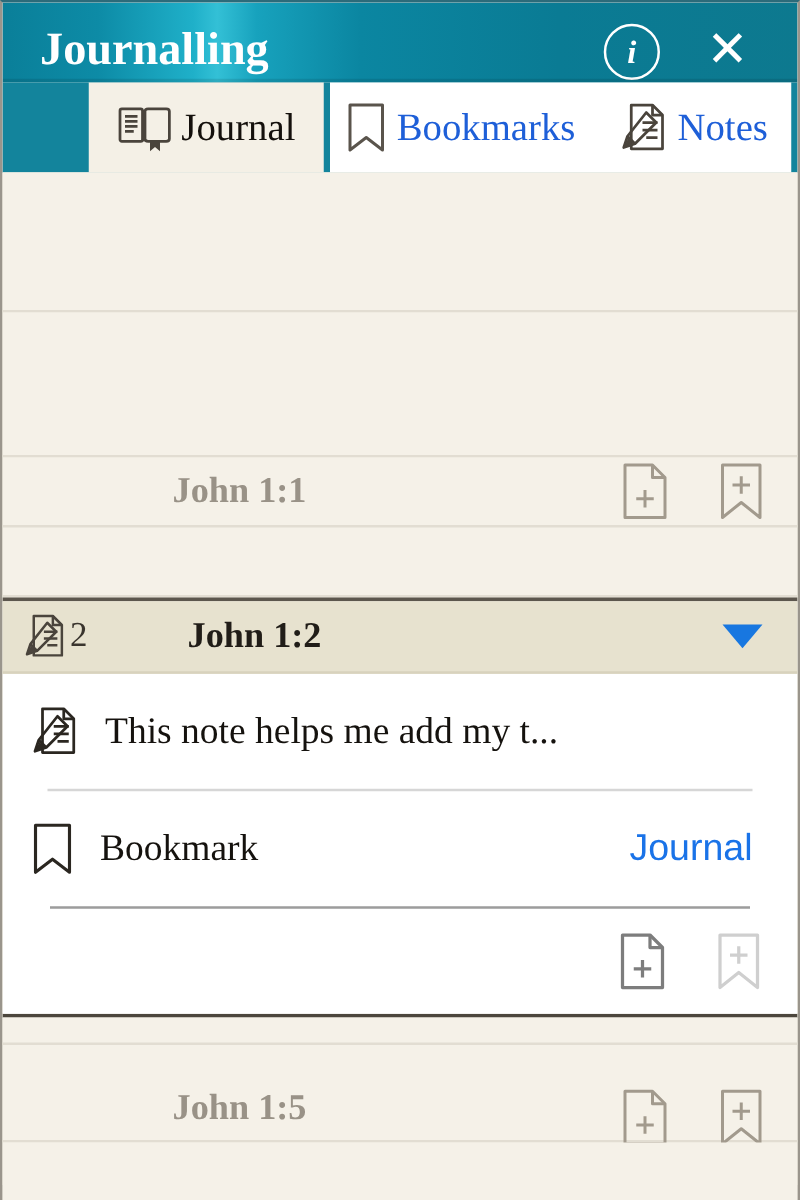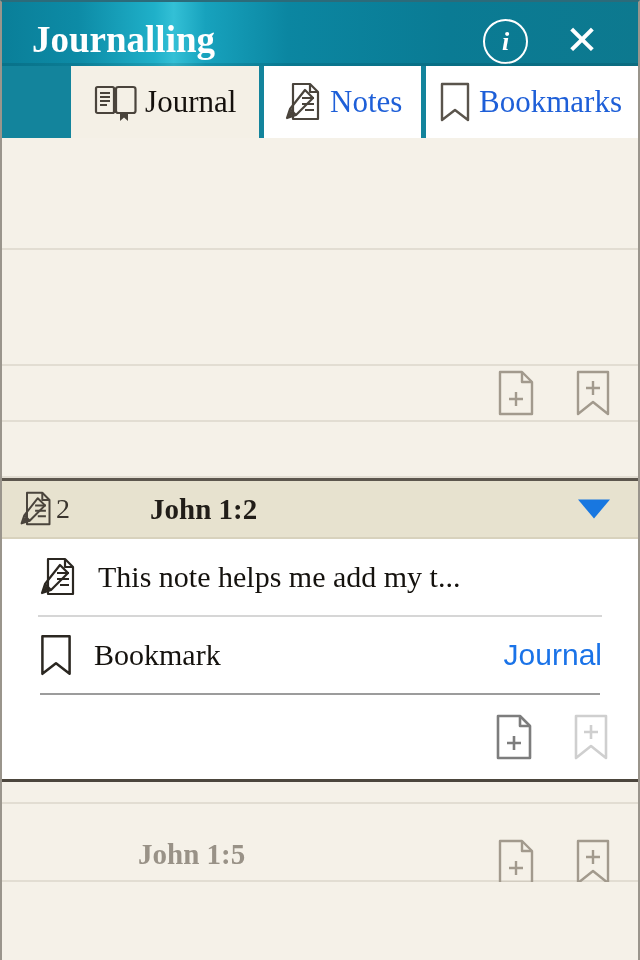--- a/index.html
+++ b/index.html
@@ -179,24 +179,24 @@
     right: 28px; top: 50%;
     transform: translateY(-50%);
     width: 0; height: 0;
     border-left: 16px solid transparent;
     border-right: 16px solid transparent;
     border-top: 19px solid #1877e0;
   }
   .group-body { background: #ffffff; }
   .entry {
     position: relative;
-    height: 76px;
+    height: 92px;
     display: flex;
     align-items: center;
-    padding-left: 36px;
+    padding-left: 22px;
     box-sizing: border-box;
   }
   .entry .etext {
     margin-left: 20px;
     font-size: 30px;
     color: #15120e;
     white-space: nowrap;
     overflow: hidden;
   }
   .entry-sep {
@@ -253,57 +253,58 @@
           <g fill="none" stroke="#4a443c" stroke-width="2.2">
             <rect x="2" y="5" width="18" height="26" rx="1.5"></rect>
             <path d="M22 7 C22 5.6 23 5 24.5 5 L39 5 C40.5 5 41.5 5.8 41.5 7.2 L41.5 29 C41.5 30.4 40.5 31 39 31 L24.5 31 C23 31 22 30.2 22 29 Z"></path>
             <path d="M21 6 L21 31"></path>
             <path d="M6 11 h10 M6 15 h10 M6 19 h10 M6 23 h7"></path>
           </g>
           <path d="M26 31 L26 39 L30 35.6 L34 39 L34 31 Z" fill="#4a443c"></path>
         </svg>
       </span>
       <span class="tab-label">Journal</span>
+    </div>
+
+    <div class="tab bookmarks">
+      <span class="icon">
+        <svg width="34" height="44" viewBox="0 0 34 44">
+          <path d="M4 4 L30 4 L30 40 L17 30 L4 40 Z" fill="none" stroke="#5a544c" stroke-width="2.4" stroke-linejoin="round"></path>
+        </svg>
+      </span>
+      <span class="tab-label">Bookmarks</span>
     </div>
 
     <div class="tab notes">
       <span class="icon">
         <svg width="40" height="42" viewBox="0 0 40 42">
           <g fill="none" stroke="#4a443c" stroke-width="2.2" stroke-linejoin="round">
             <path d="M10 3 L27 3 L35 11 L35 38 L10 38 Z"></path>
             <path d="M27 3 L27 11 L35 11"></path>
             <path d="M19 17 h12 M19 23 h12 M22 29 h9"></path>
           </g>
           <g fill="none" stroke="#4a443c" stroke-width="2.2" stroke-linejoin="round">
             <path d="M22 9 L30 17 L13 34 L4 37 L7 28 Z"></path>
             <path d="M7 28 L13 34"></path>
           </g>
           <path d="M4 37 L7.5 29.5 L11.5 33.5 Z" fill="#4a443c"></path>
         </svg>
       </span>
       <span class="tab-label">Notes</span>
     </div>
 
-    <div class="tab bookmarks">
-      <span class="icon">
-        <svg width="34" height="44" viewBox="0 0 34 44">
-          <path d="M4 4 L30 4 L30 40 L17 30 L4 40 Z" fill="none" stroke="#5a544c" stroke-width="2.4" stroke-linejoin="round"></path>
-        </svg>
-      </span>
-      <span class="tab-label">Bookmarks</span>
-    </div>
-
   </div>
 
   <div class="list">
 
     <div class="vrow" style="height:112px"></div>
     <div class="vrow" style="height:116px"></div>
 
     <div class="vrow" style="height:56px">
+      <div class="ref">John 1:1</div>
       <div class="acts">
         <span>
           <svg width="40" height="48" viewBox="0 0 40 48">
             <g fill="none" stroke="#a29a8d" stroke-width="2.4" stroke-linejoin="round">
               <path d="M4 3 L26 3 L36 13 L36 45 L4 45 Z"></path>
               <path d="M26 3 L26 13 L36 13"></path>
               <path d="M20 23 v14 M13 30 h14"></path>
             </g>
           </svg>
         </span>

